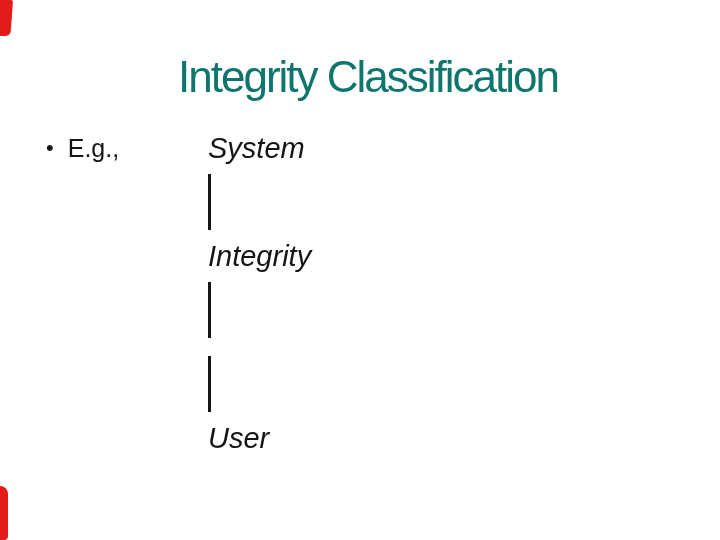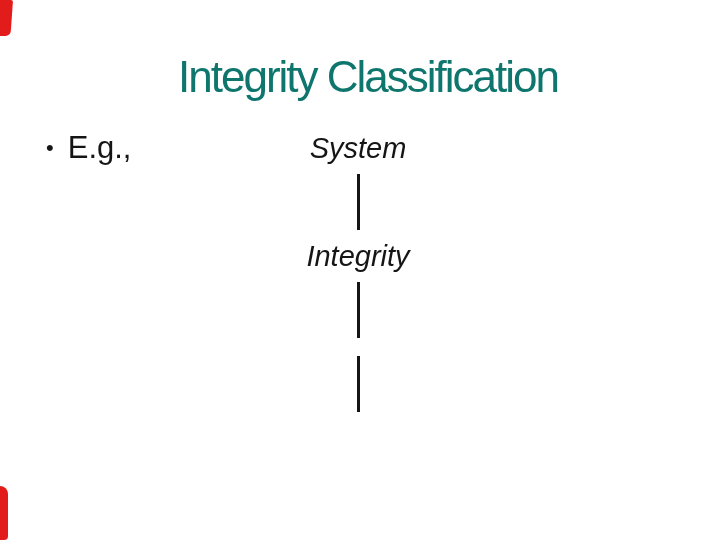--- a/index.html
+++ b/index.html
@@ -54,32 +54,31 @@
     top: 133px;
     display: flex;
     align-items: center;
   }
   .bullet-marker {
     font-size: 22px;
     line-height: 30px;
     margin-right: 14px;
   }
   .bullet-text {
-    font-size: 31px;
+    font-size: 25px;
     line-height: 30px;
   }
 
   .hierarchy {
     position: absolute;
     left: 208px;
     top: 131px;
     width: 300px;
     display: flex;
     flex-direction: column;
-    align-items: center;
   }
   .level {
     font-style: italic;
     font-size: 29px;
     line-height: 34px;
     white-space: nowrap;
   }
   .connector {
     width: 3px;
     height: 56px;
@@ -102,15 +101,16 @@
     <span class="bullet-marker">•</span>
     <span class="bullet-text">E.g.,</span>
   </div>
 
   <div class="hierarchy">
     <div class="level">System</div>
     <div class="connector" style="background: rgb(21, 21, 21);"></div>
     <div class="level">Integrity</div>
     <div class="connector" style="background: rgb(21, 21, 21);"></div>
     <div class="connector" style="background: rgb(21, 21, 21);"></div>
+    <div class="level">User</div>
   </div>
 
 </div>
 
 </body></html>

